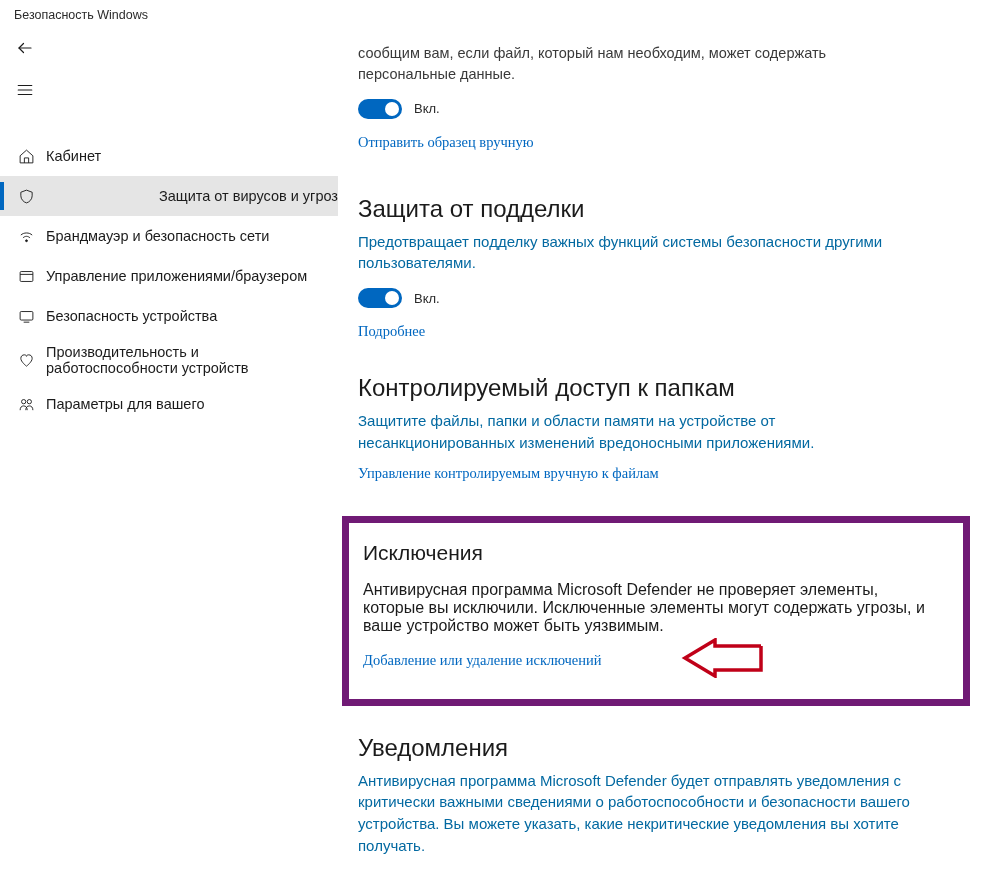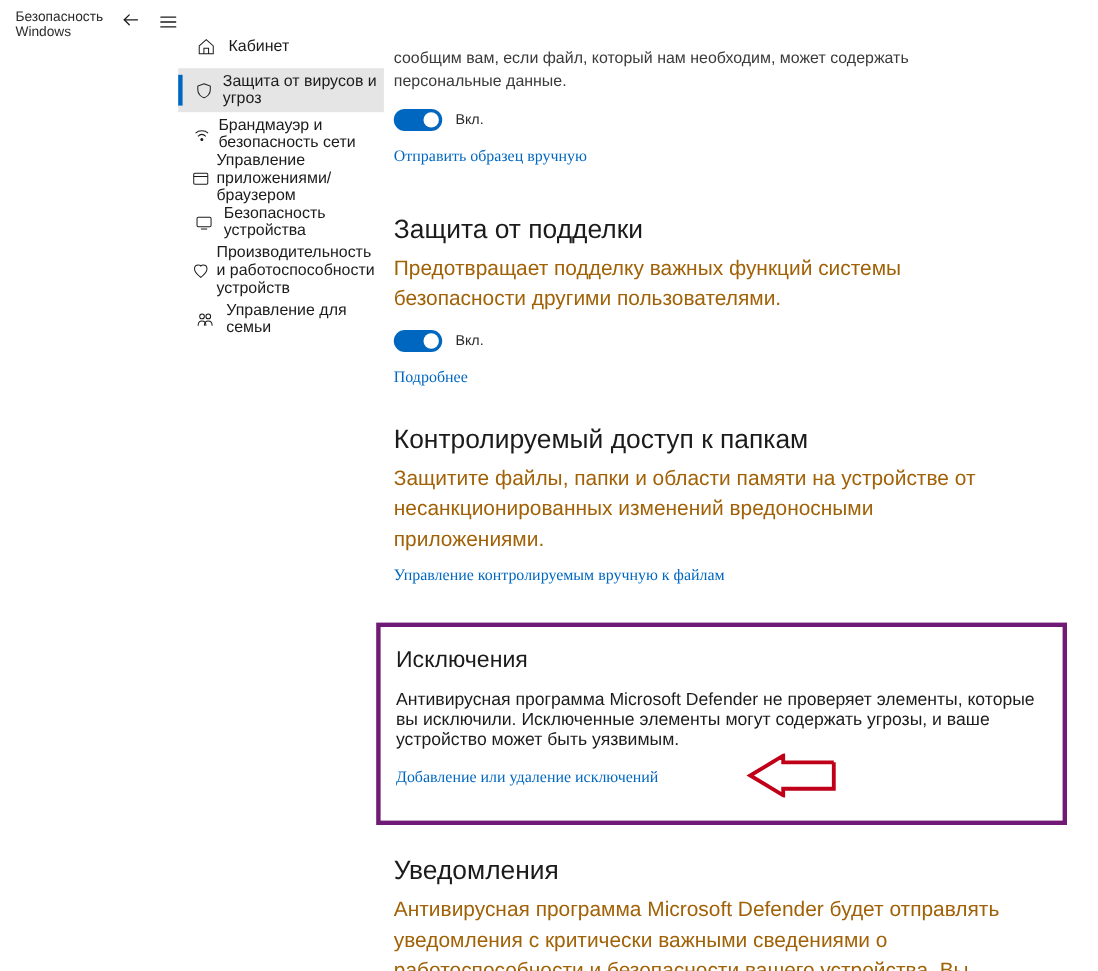--- a/index.html
+++ b/index.html
@@ -15,21 +15,21 @@
     display: flex;
     width: 998px;
     height: 883px;
   }
   
   .sidebar {
     width: 338px;
     height: 100%;
     background: #ffffff;
     display: flex;
-    flex-direction: row;
+    flex-direction: column;
     position: relative;
   }
   .titlebar {
     font-size: 12.5px;
     padding: 8px 0 8px 14px;
     color: #2b2b2b;
   }
   .back-btn {
     height: 40px;
     display: flex;
@@ -89,24 +89,24 @@
   .section {
     margin-bottom: 34px;
   }
   .section h2 {
     font-size: 24px;
     font-weight: 400;
     margin: 0 0 8px 0;
     color: #1b1b1b;
   }
   .section p.desc {
-    font-size: 19px;
+    font-size: 15px;
     line-height: 1.45;
     margin: 2px 0 10px 0;
-    color: #a16207;
+    color: #0369a1;
     max-width: 560px;
   }
   .toggle-row {
     display: flex;
     align-items: center;
     margin: 14px 0 14px 0;
   }
   .toggle {
     width: 44px;
     height: 20px;
@@ -133,21 +133,21 @@
     color: #0067c0;
     font-size: 14.5px;
     text-decoration: none;
     cursor: pointer;
     display: inline-block;
     font-family: Liberation Serif, serif;
   }
 
   
   .highlight-box {
-    border: 4px solid #701a75;
+    border: 7px solid #701a75;
     padding: 18px 20px 30px 14px;
     margin-left: -16px;
     margin-bottom: 28px;
     position: relative;
   }
   .arrow-annot {
     position: absolute;
     left: 294px;
     top: 115px;
   }
@@ -252,21 +252,21 @@
 
       <div class="nav-item">
         <span class="icon-slot">
           <svg viewBox="0 0 24 24">
               <circle cx="8" cy="8" r="3"></circle>
               <circle cx="16" cy="8" r="3"></circle>
               <path d="M3 20 C3 16 5 14 8 14 C11 14 13 16 13 20"></path>
               <path d="M11 20 C11 16 13 14 16 14 C19 14 21 16 21 20"></path>
             </svg>
         </span>
-        <span>Управление для семьи</span>
+        <span>Параметры для вашего</span>
       </div>
 
     </div>
   </div>
 
   <div class="main">
 
     
     <p class="intro-text">сообщим вам, если файл, который нам необходим, может содержать персональные данные.</p>
     <div class="toggle-row">

